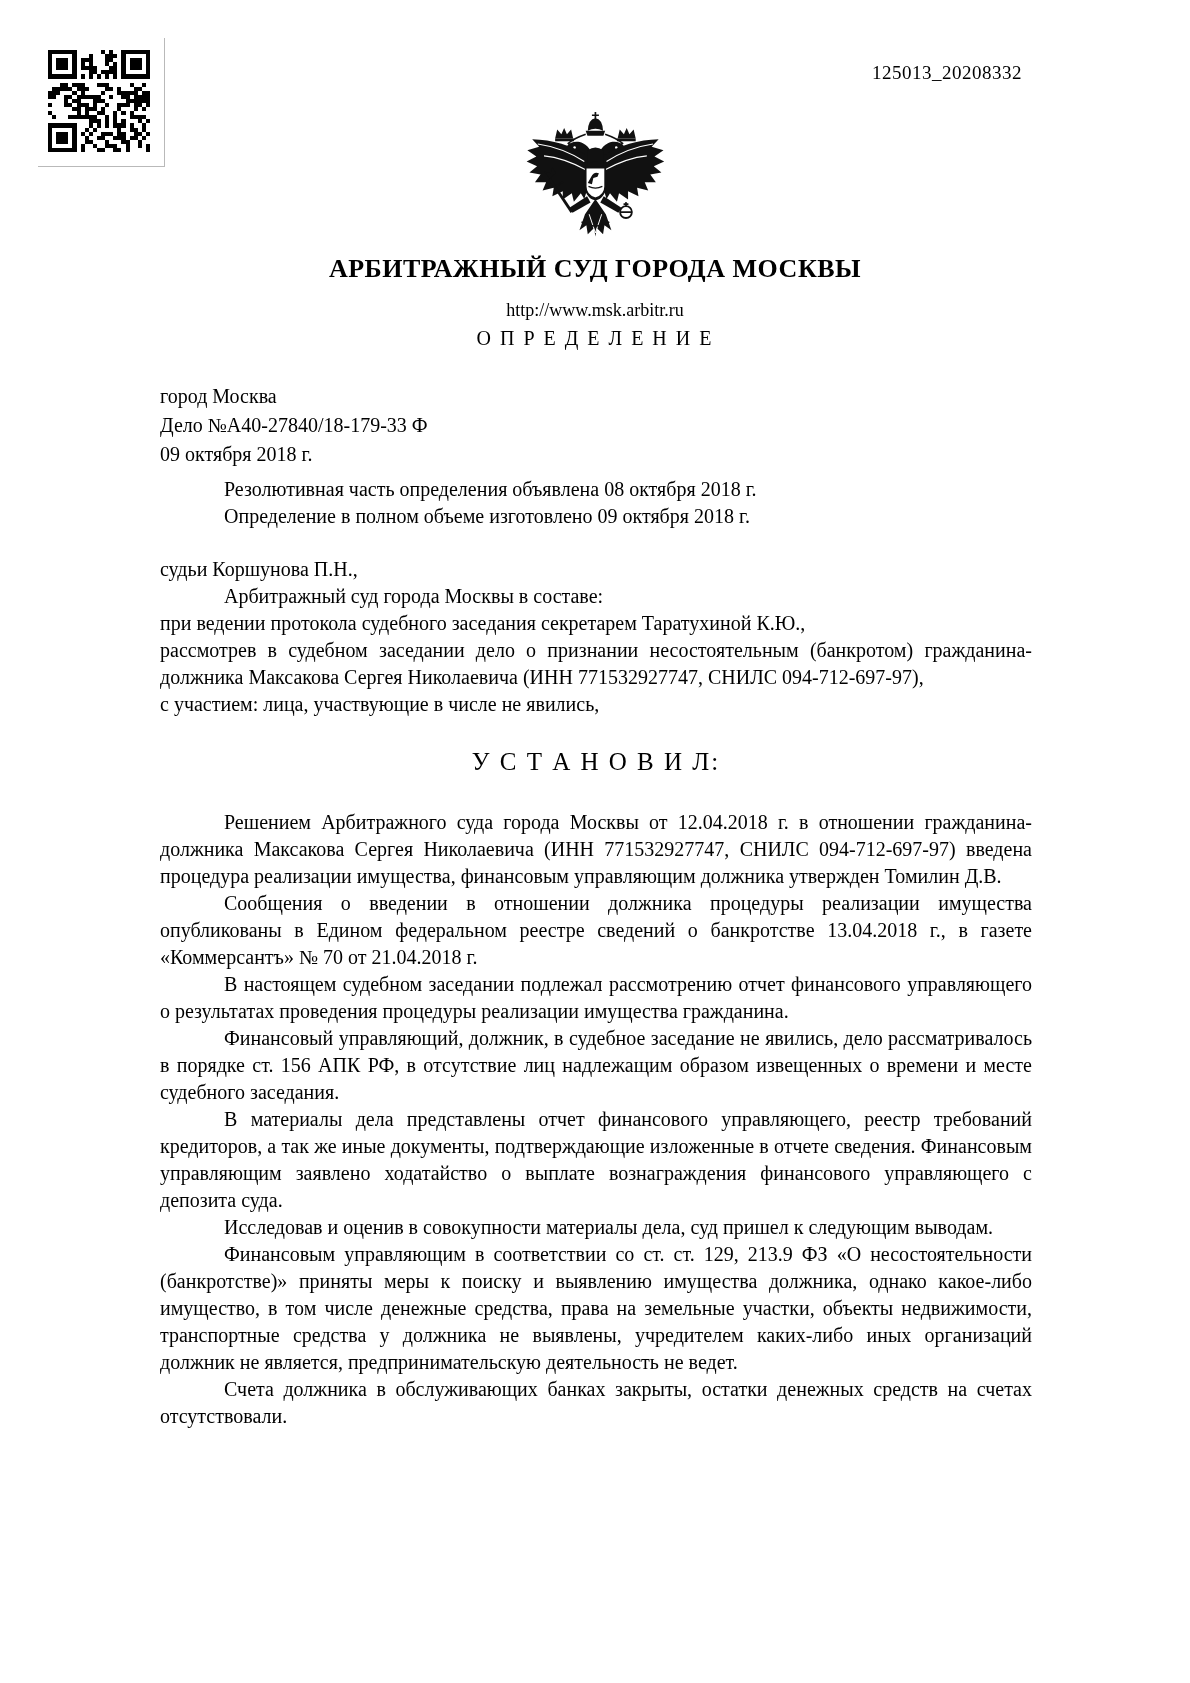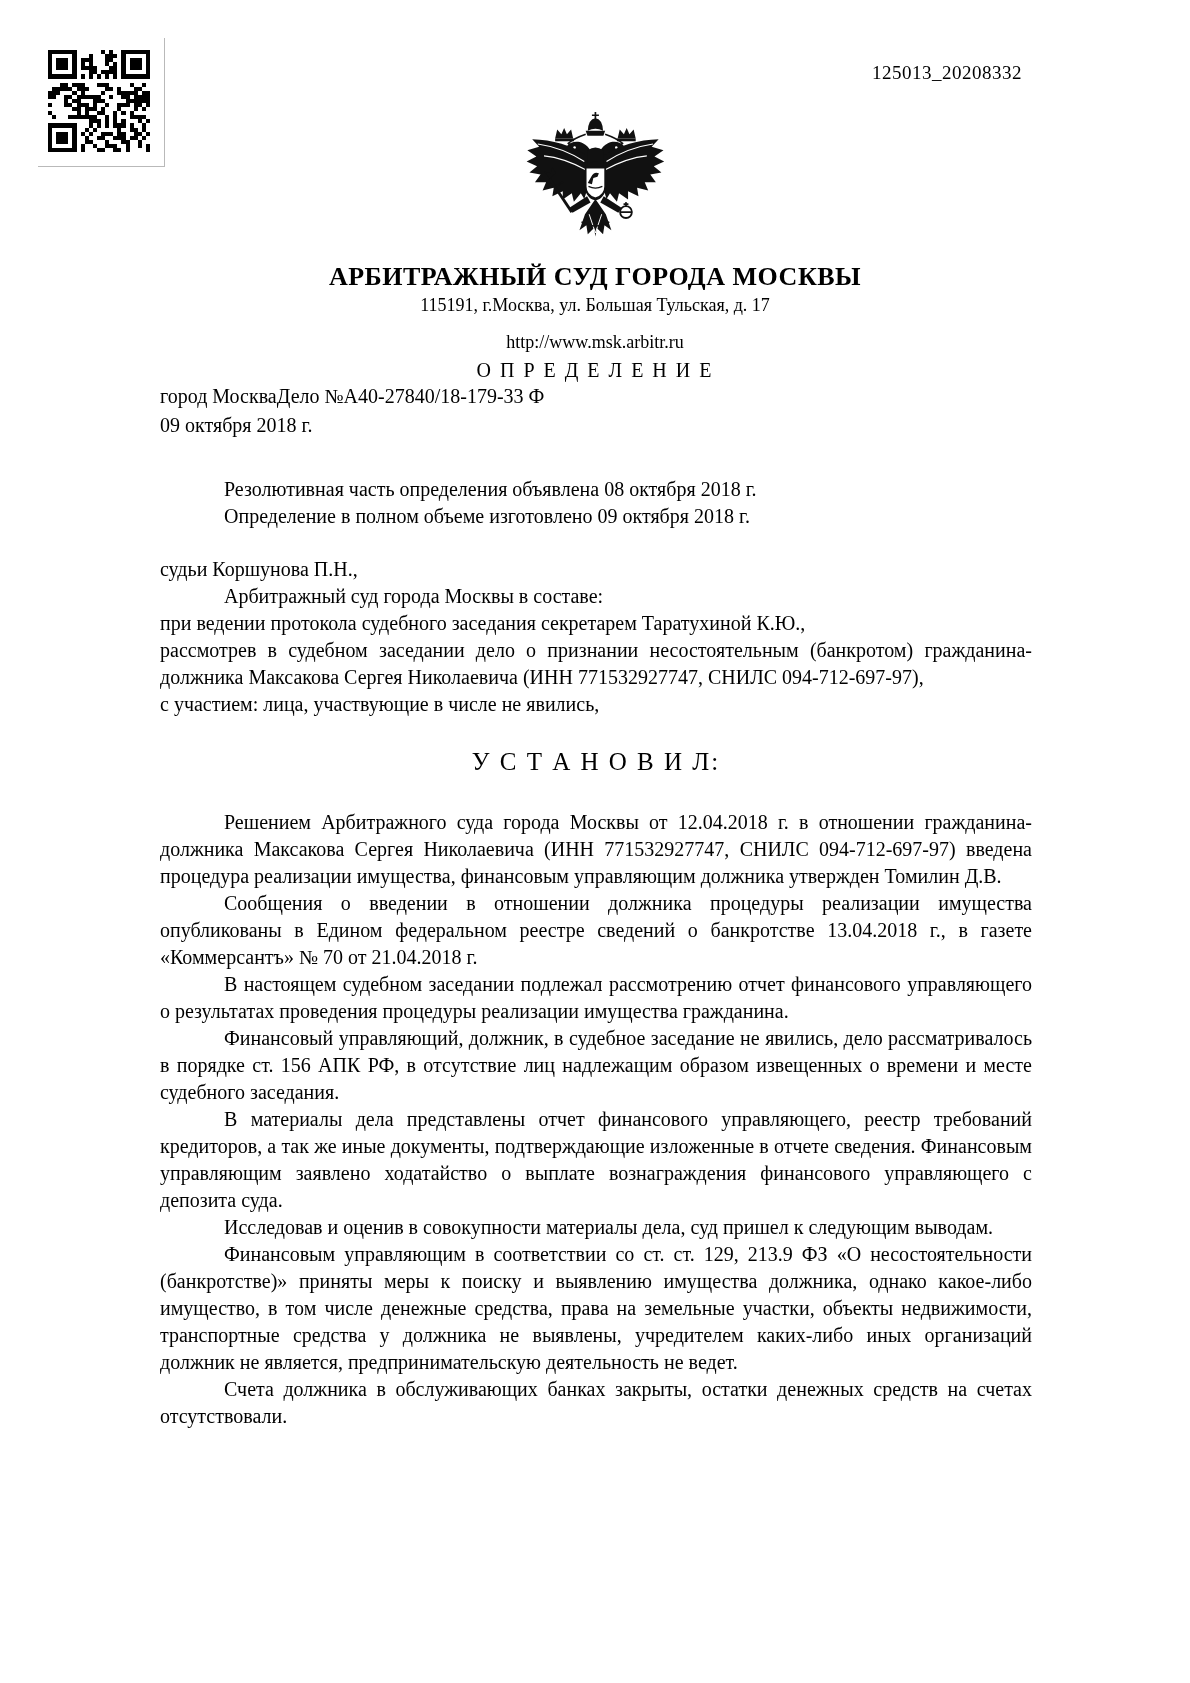--- a/index.html
+++ b/index.html
@@ -22,31 +22,31 @@
     position:absolute;top:62px;right:168px;
     font-size:19px;letter-spacing:.5px;
   }
   
   .header{
     position:absolute;top:110px;left:0;width:100%;
     text-align:center;
   }
   .crest{height:132px;display:inline-block;}
   .court-name{
-    font-size:26px;font-weight:bold;margin-top:16px;letter-spacing:.5px;
+    font-size:26px;font-weight:bold;margin-top:8px;letter-spacing:.5px;
   }
   .court-address{font-size:18px;margin-top:3px;}
   .court-site{font-size:18px;margin-top:16px;}
   .doc-type{font-size:20px;margin-top:6px;letter-spacing:2px;text-align:center;}
   
   .case-block{
     position:absolute;left:160px;top:382px;width:872px;
     font-size:20px;line-height:29px;
   }
-  .case-row{display:flex;justify-content:flex-start;}
+  .case-row{display:flex;justify-content:flex-end;flex-direction:column;}
   
   .body-text{
     position:absolute;left:160px;top:476px;width:872px;
     font-size:20px;line-height:27px;
     text-align:justify;text-align-last:left;
   }
   .line{white-space:normal;}
   .ind{text-indent:64px;}
   .gap-s{height:26px;}
   .ustanovil{
@@ -316,21 +316,20 @@
 
         <circle cx="154" cy="147" r="8.5" fill="#fff" stroke="#111" stroke-width="2.6"></circle>
         <path d="M145.5,147 h17 M154,138.5 v-6 M150.5,135.5 h7" stroke="#111" stroke-width="2.2" fill="none"></path>
 
         <path d="M96,83 h28 v27 q0,13 -14,17 q-14,-4 -14,-17 Z" fill="#fff" stroke="#111" stroke-width="2.4"></path>
         <path d="M104,96 q4,-8 11,-5 l-2,5 l-6,2 l-2,9 l-6,-2 Z"></path>
         <path d="M100,110 q10,5 20,0" stroke="#111" stroke-width="1.8" fill="none"></path>
       </g>
     </svg>
     <div class="court-name">АРБИТРАЖНЫЙ СУД ГОРОДА МОСКВЫ</div>
-    <div class="court-address">115191, г.Москва, ул. Большая Тульская, д. 17</div>
     <div class="court-site">http://www.msk.arbitr.ru</div>
     <div class="doc-type">О П Р Е Д Е Л Е Н И Е</div>
   </div>
 
   <div class="case-block">
     <div class="case-row">
       <span>город Москва</span>
       <span>Дело №А40-27840/18-179-33 Ф</span>
     </div>
     <div>09 октября 2018 г.</div>

